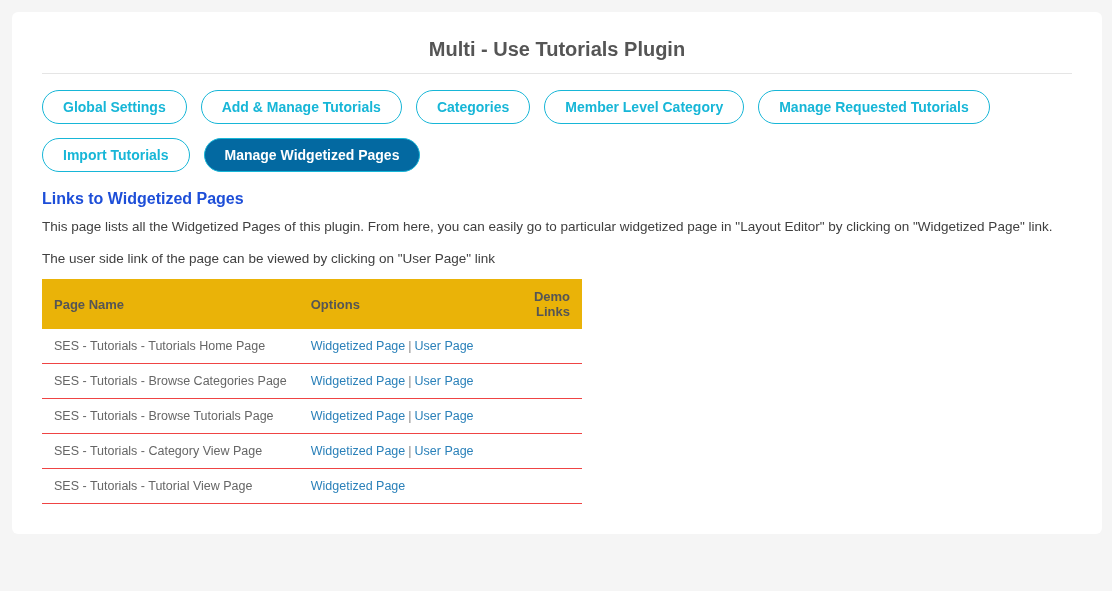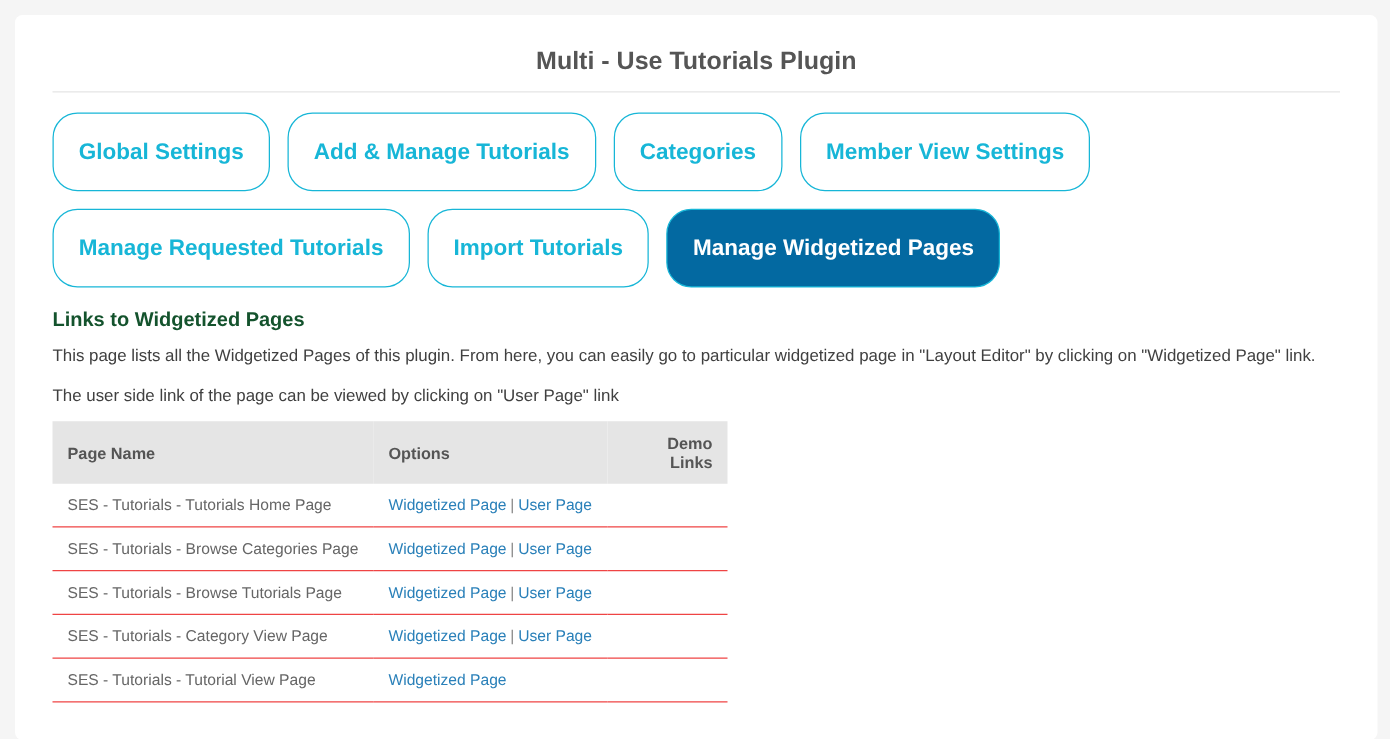--- a/index.html
+++ b/index.html
@@ -30,54 +30,54 @@
     margin-bottom: 16px;
   }
   .tabs {
     display: flex;
     flex-wrap: wrap;
     gap: 14px;
     margin-bottom: 18px;
   }
   .tab {
     display: inline-block;
-    padding: 20px 20px;
+    padding: 8px 20px;
     border: 1px solid #17b6d7;
     border-radius: 20px;
     color: #17b6d7;
     font-weight: bold;
-    font-size: 18px;
+    font-size: 14px;
     cursor: pointer;
     background: #fff;
     white-space: nowrap;
   }
   .tab.active {
     background: #0369a1;
     color: #fff;
     border-color: #17b6d7;
   }
   h3.section-title {
     font-size: 16px;
     font-weight: bold;
-    color: #14532d;
+    color: #1d4ed8;
     margin-bottom: 8px;
   }
   p.section-desc {
     color: #404040;
     line-height: 1.6;
     margin-bottom: 10px;
     font-size: 13.5px;
   }
   table.admin-table {
     border-collapse: collapse;
     width: 540px;
     margin-top: 8px;
   }
   table.admin-table thead th {
-    background: #e5e5e5;
+    background: #eab308;
     text-align: left;
     font-weight: bold;
     color: #555;
     padding: 10px 12px;
     font-size: 13px;
   }
   table.admin-table thead th:last-child {
     text-align: right;
   }
   table.admin-table tbody td {
@@ -100,21 +100,21 @@
 <body>
 
 <div class="card">
   <h2 class="page-title">Multi - Use Tutorials Plugin</h2>
   <hr class="rule">
 
   <div class="tabs" id="tabs">
       <a class="tab">Global Settings</a>
       <a class="tab">Add &amp; Manage Tutorials</a>
       <a class="tab">Categories</a>
-      <a class="tab">Member View Settings</a>
+      <a class="tab">Member Level Category</a>
       <a class="tab">Manage Requested Tutorials</a>
       <a class="tab">Import Tutorials</a>
       <a class="tab active">Manage Widgetized Pages</a>
     </div>
 
   <h3 class="section-title">Links to Widgetized Pages</h3>
   <p class="section-desc">This page lists all the Widgetized Pages of this plugin. From here, you can easily go to particular widgetized page in "Layout Editor" by clicking on "Widgetized Page" link.</p>
   <p class="section-desc">The user side link of the page can be viewed by clicking on "User Page" link</p>
 
   <table class="admin-table">

